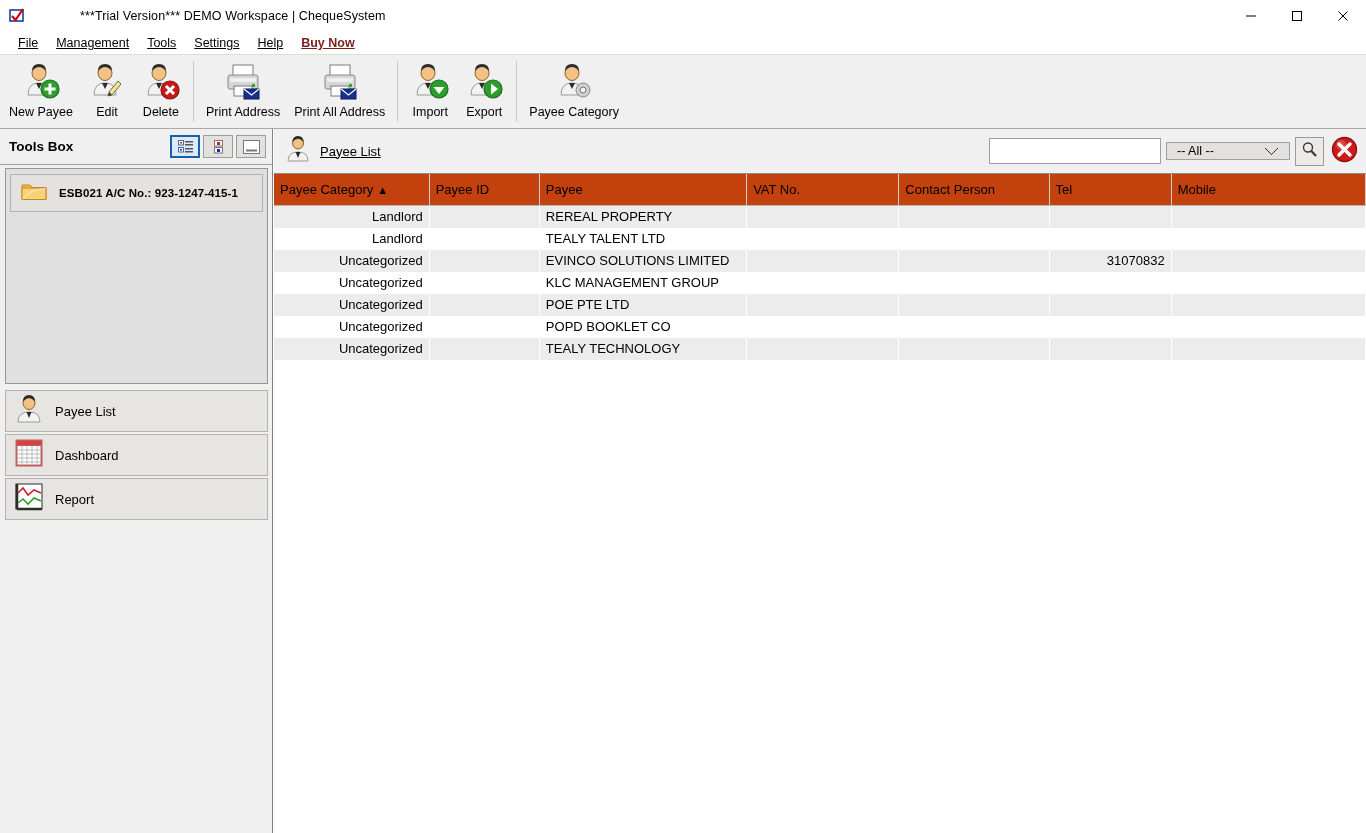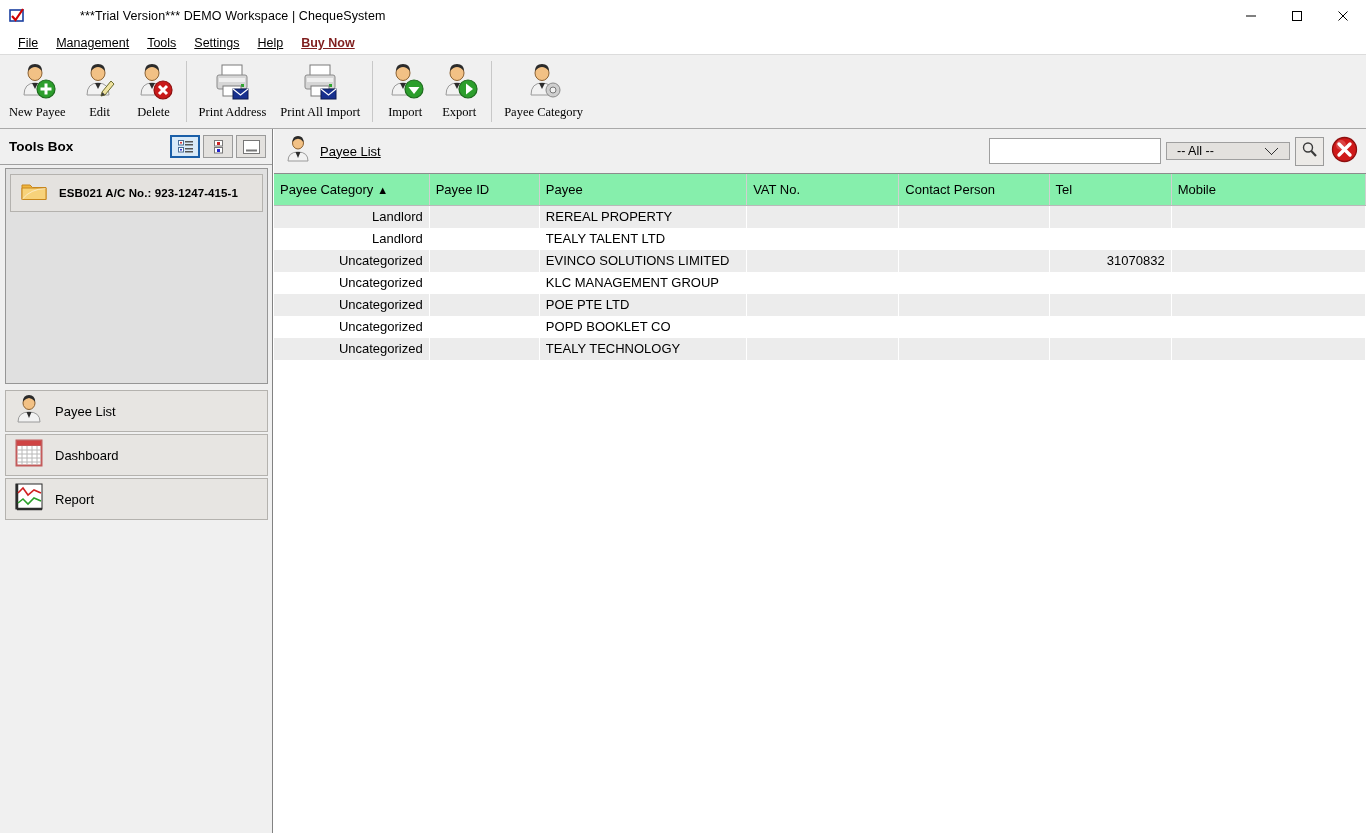--- a/index.html
+++ b/index.html
@@ -54,21 +54,21 @@
     border-top: 1px solid #dcdcdc;
     border-bottom: 1px solid #a9a9a9;
     display: flex; align-items: stretch; padding: 0 2px;
   }
   .tb-group { display: flex; align-items: stretch; }
   .tb-sep {
     width: 1px; background: #c8c8c8; margin: 6px 5px; flex: 0 0 1px;
   }
   .tb-btn {
     display: flex; flex-direction: column; align-items: center; justify-content: flex-start;
-    padding: 5px 7px 0 7px; cursor: default; min-width: 48px; font-family: Liberation Serif, serif;
+    padding: 5px 7px 0 7px; cursor: default; min-width: 48px;
   }
   .tb-ico { height: 44px; display: flex; align-items: center; justify-content: center; }
   .tb-lbl { font-size: 12.5px; color: #000; white-space: nowrap; line-height: 14px; margin-top: 1px; }
 
   
   #bodysplit { flex: 1 1 auto; display: flex; min-height: 0; background: #f0f0f0; }
 
   
   #sidebar {
     width: 273px; flex: 0 0 273px;
@@ -155,21 +155,21 @@
   }
   #clear-btn {
     width: 31px; height: 31px; border: none; background: transparent;
     display: flex; align-items: center; justify-content: center; cursor: default;
   }
 
   
   #table-wrap { flex: 1 1 auto; overflow: hidden; background: #fff; }
   table#payee-table { border-collapse: collapse; width: 100%; table-layout: fixed; }
   #payee-table thead th {
-    height: 27px; background: #86efac; color: #000;
+    height: 27px; background: #c2410c; color: #000;
     font-size: 13px; font-weight: normal; text-align: left;
     padding: 8px 6px; border-right: 1px solid #d0d0d0;
     border-bottom: 1px solid #b9b9b9;
     white-space: nowrap; overflow: hidden;
   }
   #payee-table thead th.c0 { text-align: left; }
   #payee-table tbody td {
     height: 22px; font-size: 13px; color: #000;
     padding: 0 6px; white-space: nowrap; overflow: hidden;
     border-right: 1px solid #ffffff;
@@ -287,21 +287,21 @@
         <svg width="40" height="40" viewBox="0 0 40 40">
           <rect x="10" y="3" width="20" height="11" fill="#fff" stroke="#7a7a7a" stroke-width="1"></rect>
           <rect x="5" y="13" width="30" height="14" rx="2" fill="#d6d6d6" stroke="#8a8a8a" stroke-width="1"></rect>
           <rect x="7" y="16" width="26" height="4" fill="#efefef"></rect>
           <rect x="29" y="22" width="3" height="3" fill="#2fa72f"></rect>
           <rect x="11" y="24" width="18" height="10" fill="#fff" stroke="#7a7a7a" stroke-width="1"></rect>
           <rect x="21" y="27" width="15" height="10" fill="#17308f" stroke="#0c1a52" stroke-width="1"></rect>
           <path d="M21 27 L28.5 33 L36 27" fill="none" stroke="#fff" stroke-width="1.2"></path>
         </svg>
       </span>
-      <span class="tb-lbl">Print All Import</span>
+      <span class="tb-lbl">Print All Address</span>
     </div>
   </div>
 
   <div class="tb-sep"></div>
 
   <div class="tb-group">
     <div class="tb-btn">
       <span class="tb-ico">
         <svg width="40" height="40" viewBox="0 0 40 40">
           <ellipse cx="18" cy="11" rx="7" ry="7.5" fill="#f2c185" stroke="#8a6030" stroke-width="1"></ellipse>

